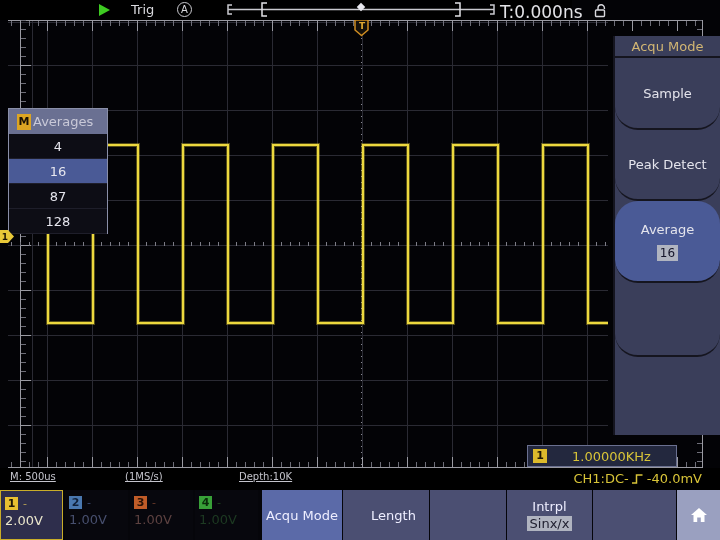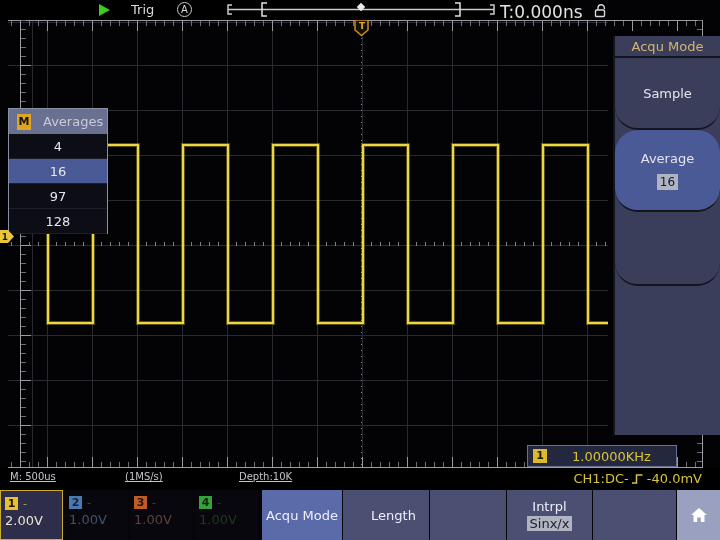--- a/index.html
+++ b/index.html
@@ -56,21 +56,21 @@
     background:repeating-linear-gradient(to bottom, #8a8a94 0 1px, transparent 1px 6px); }
   .wave-svg { position:absolute; left:0; top:0; z-index:5; pointer-events:none; }
   .t-marker { position:absolute; left:354px; top:19px; z-index:6; }
   .ch-marker { position:absolute; left:0; top:230px; z-index:12; }
   
   .popup { position:absolute; left:8px; top:108px; width:100px; z-index:11;
     border:1px solid #8a8fa8; border-bottom:none; background:#0d0d15; }
   .popup-header { height:25px; background:#6a7092; display:flex; align-items:center; padding-left:8px; }
   .popup-m { width:14px; height:16px; background:#dca523; color:#1a1205; font-size:11px; font-weight:bold;
     text-align:center; line-height:16px; }
-  .popup-title { color:#c9c9d8; font-size:13px; margin-left:12px; }
+  .popup-title { color:#c9c9d8; font-size:13px; margin-left:2px; }
   .popup-row { height:25px; color:#e6e6ee; font-size:13px; text-align:center; line-height:25px;
     border-bottom:1px solid #1e1e2a; background:#0d0d15; }
   .popup-row.selected { background:#4a5a96; }
   
   .panel { position:absolute; left:613px; top:36px; width:107px; height:399px; z-index:10;
     background:#3a3e5a; border-left:2px solid #15151f; }
   .panel-title { height:22px; color:#d2b673; font-size:13px; text-align:center; line-height:22px;
     border-bottom:2px solid #15151f; }
   .panel-item { border-bottom:2px solid #15151f; color:#e4e4ec; font-size:13px;
     display:flex; flex-direction:column; align-items:center; justify-content:center; gap:8px;border-radius:23px; }
@@ -154,28 +154,31 @@
     </svg>
   </div>
 
   <div class="popup">
     <div class="popup-header">
       <span class="popup-m">M</span>
       <span class="popup-title">Averages</span>
     </div>
     <div class="popup-row">4</div>
     <div class="popup-row selected">16</div>
-    <div class="popup-row">97</div>
+    <div class="popup-row">87</div>
     <div class="popup-row">128</div>
   </div>
 
   <div class="panel">
     <div class="panel-title">Acqu Mode</div>
     <div class="panel-item" style="height:72px;">
       <span>Sample</span>
+    </div>
+    <div class="panel-item" style="height:71px;">
+      <span>Peak Detect</span>
     </div>
     <div class="panel-item selected" style="height:82px;">
       <span>Average</span>
       <span class="panel-value">16</span>
     </div>
     <div class="panel-item" style="height:74px;"></div>
     <div class="panel-item" style="height:78px; border-bottom:none;"></div>
   </div>
 
   <div class="freq-box">

